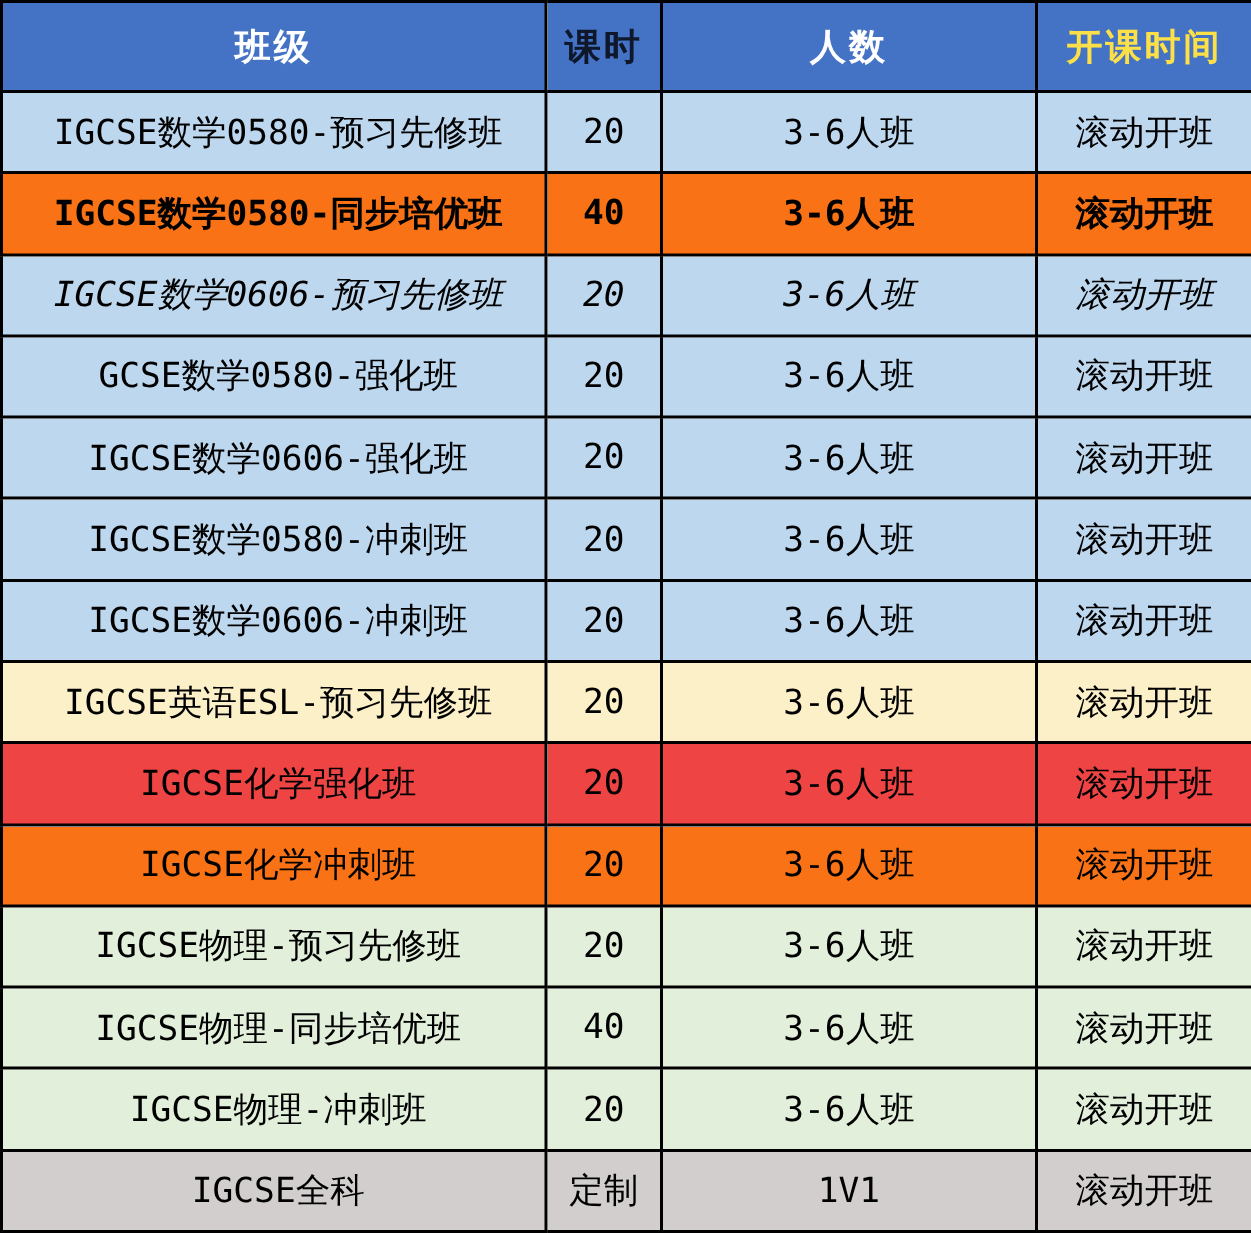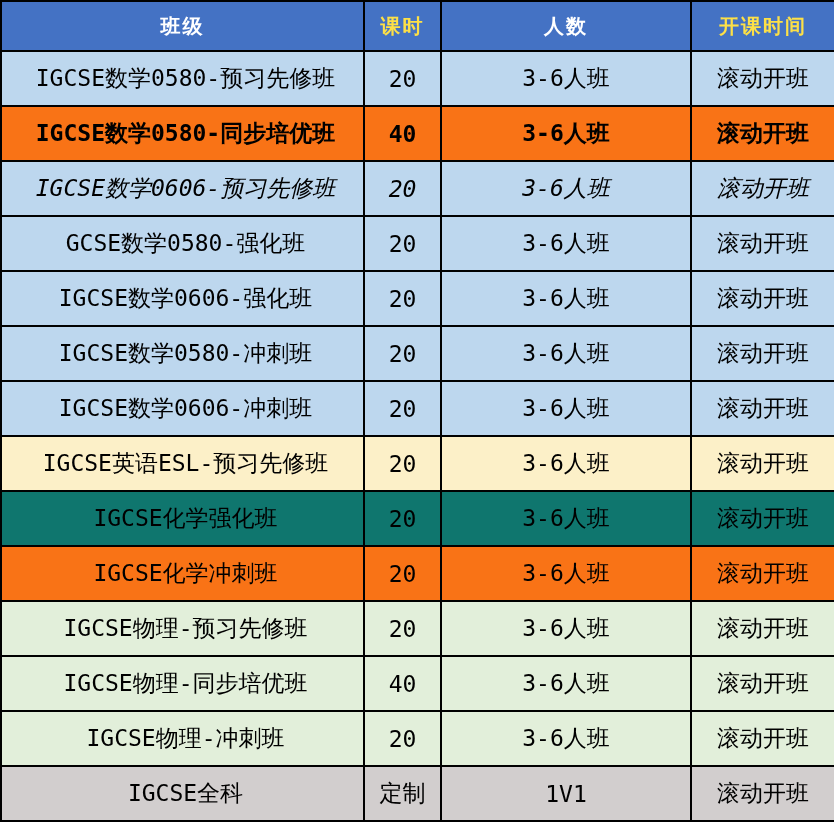--- a/index.html
+++ b/index.html
@@ -16,22 +16,22 @@
     table-layout: fixed;
   }
   table.schedule th,
   table.schedule td {
     border: 2px solid #000000;
     box-sizing: border-box;
     overflow: hidden;
     white-space: nowrap;
   }
   table.schedule th {
-    height: 50px;
-    font-size: 20px;
+    height: 60px;
+    font-size: 24px;
     font-weight: bold;
     text-align: center;
     letter-spacing: 2px;
   }
   table.schedule td {
     height: 43px;
     font-size: 23px;
     text-align: center;
     color: #000000;
   }
@@ -51,21 +51,21 @@
   <table class="schedule">
     <colgroup>
       <col class="c-class">
       <col class="c-hours">
       <col class="c-size">
       <col class="c-start">
     </colgroup>
     <thead>
       <tr>
         <th style="background: rgb(68, 114, 196); color: rgb(255, 255, 255);">班级</th>
-        <th style="background: rgb(68, 114, 196); color: #fde047;">课时</th>
+        <th style="background: rgb(68, 114, 196); color: #0f172a;">课时</th>
         <th style="background: rgb(68, 114, 196); color: rgb(255, 255, 255);">人数</th>
         <th style="background: rgb(68, 114, 196); color: #fde047;">开课时间</th>
       </tr>
     </thead>
     <tbody>
         <tr style="background: rgb(189, 215, 238);">
     <td class="col-class">IGCSE数学0580-预习先修班</td>
     <td>20</td>
     <td>3-6人班</td>
     <td>滚动开班</td>
@@ -105,21 +105,21 @@
     <td>20</td>
     <td>3-6人班</td>
     <td>滚动开班</td>
   </tr>
         <tr style="background: rgb(252, 240, 200);">
     <td class="col-class">IGCSE英语ESL-预习先修班</td>
     <td>20</td>
     <td>3-6人班</td>
     <td>滚动开班</td>
   </tr>
-        <tr style="background: #0f766e;">
+        <tr style="background: #ef4444;">
     <td class="col-class">IGCSE化学强化班</td>
     <td>20</td>
     <td>3-6人班</td>
     <td>滚动开班</td>
   </tr>
         <tr style="background: #f97316;">
     <td class="col-class">IGCSE化学冲刺班</td>
     <td>20</td>
     <td>3-6人班</td>
     <td>滚动开班</td>

